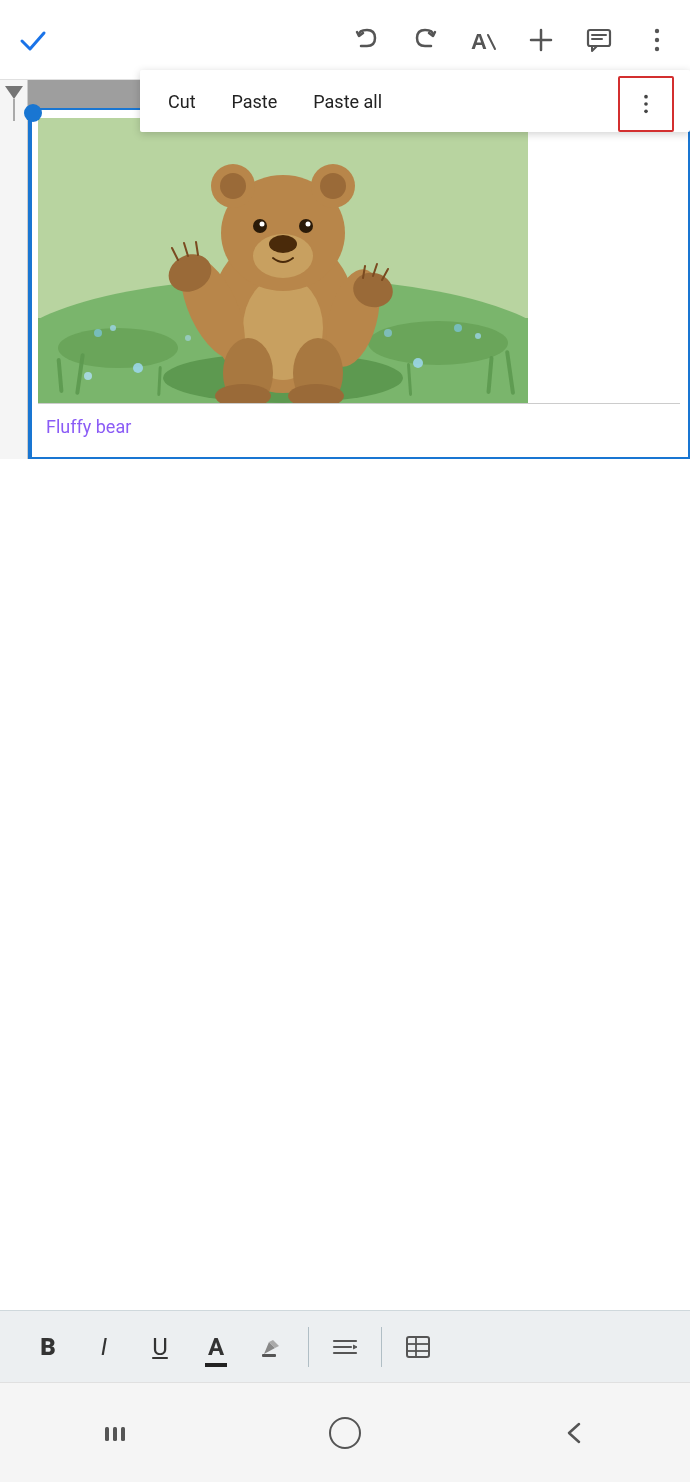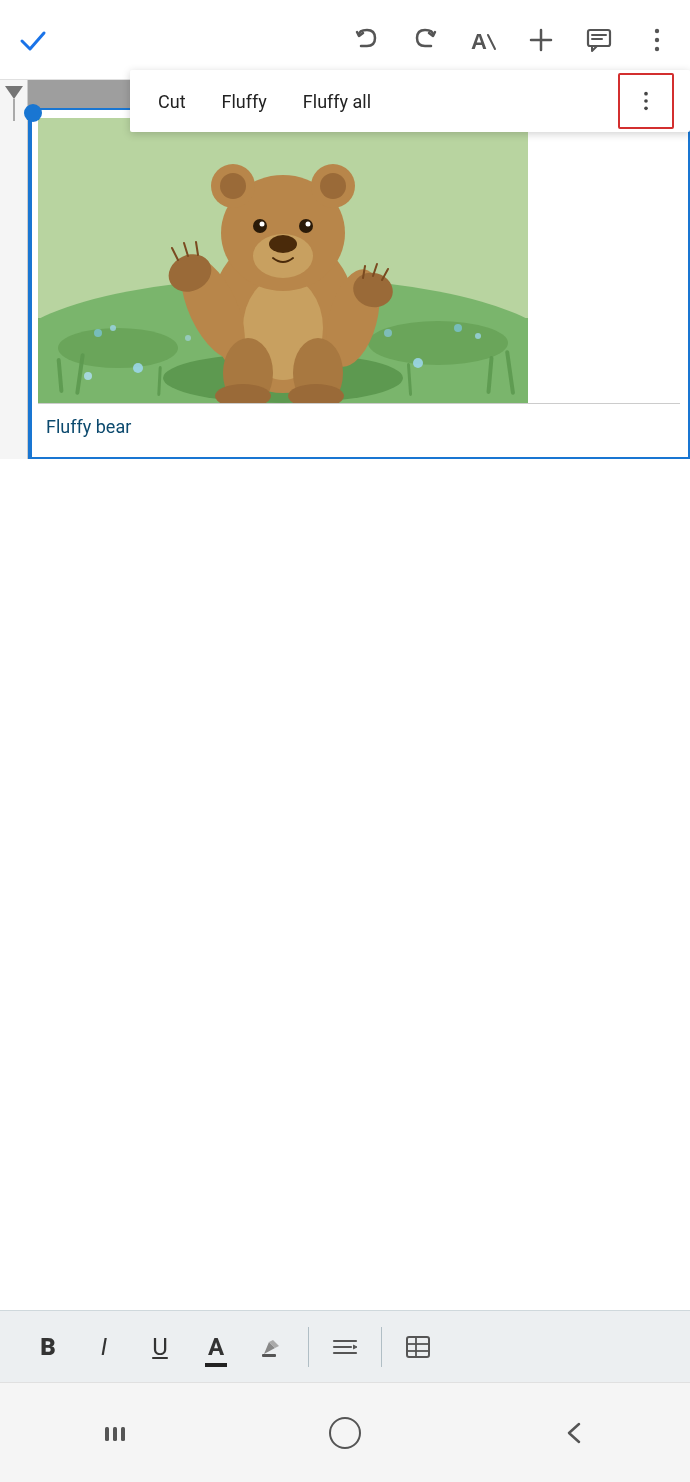--- a/index.html
+++ b/index.html
@@ -43,26 +43,26 @@
     }
     .toolbar-icon svg {
       width: 30px;
       height: 30px;
     }
 
     
     .context-menu {
       position: absolute;
       top: 70px;
-      left: 130px;
+      left: 140px;
       right: 0;
       background: #fff;
       box-shadow: 0 2px 8px rgba(0,0,0,0.18);
       display: flex;
-      align-items: center;
+      align-items: flex-end;
       padding: 0 10px;
       height: 62px;
       z-index: 100;
       border-radius: 2px;
     }
     .context-menu-item {
       padding: 0 18px;
       font-size: 18px;
       color: #222;
       cursor: pointer;
@@ -129,21 +129,21 @@
       background: linear-gradient(180deg, #7cb87e 0%, #5a9e5c 30%, #8fbd70 60%, #a8c87a 100%);
       position: relative;
       overflow: hidden;
     }
 
     
     .caption-row {
       border-top: 1px solid #ccc;
       padding: 12px 8px;
       font-size: 18px;
-      color: #0c4a6e;
+      color: #8b5cf6;
       background: #fff;
     }
 
     
     .format-toolbar {
       position: absolute;
       bottom: 100px;
       left: 0;
       right: 0;
       height: 72px;
@@ -298,22 +298,22 @@
         <circle cx="15" cy="6" r="2.2" fill="#555"></circle>
         <circle cx="15" cy="15" r="2.2" fill="#555"></circle>
         <circle cx="15" cy="24" r="2.2" fill="#555"></circle>
       </svg>
     </div>
   </div>
 </div>
 
 <div class="context-menu">
   <div class="context-menu-item">Cut</div>
-  <div class="context-menu-item">Fluffy</div>
-  <div class="context-menu-item">Fluffy all</div>
+  <div class="context-menu-item">Paste</div>
+  <div class="context-menu-item">Paste all</div>
   <div class="context-menu-more">
     <svg viewBox="0 0 24 24" width="22" height="22" fill="none">
       <circle cx="12" cy="4" r="2" fill="#444"></circle>
       <circle cx="12" cy="12" r="2" fill="#444"></circle>
       <circle cx="12" cy="20" r="2" fill="#444"></circle>
     </svg>
   </div>
 </div>
 
 <div class="document-area" style="position:relative; margin-top:0;">

